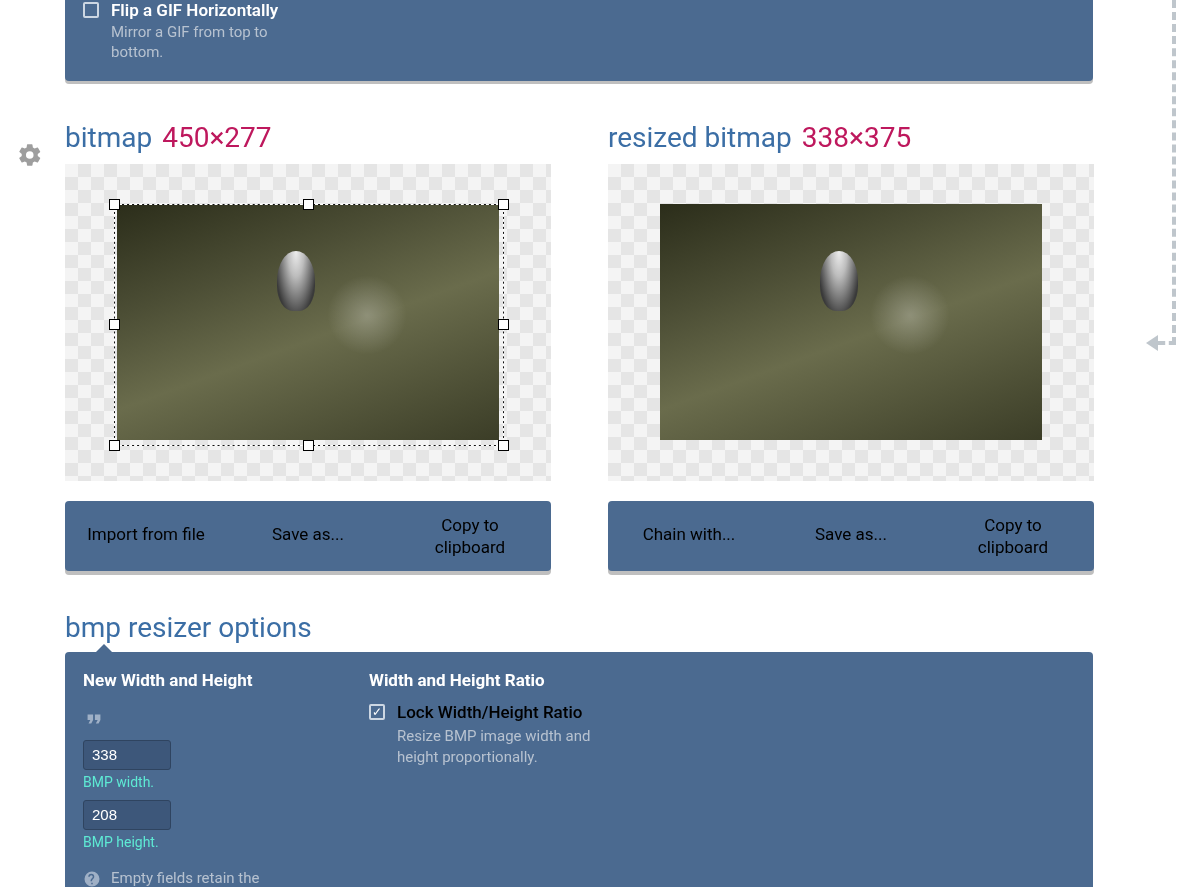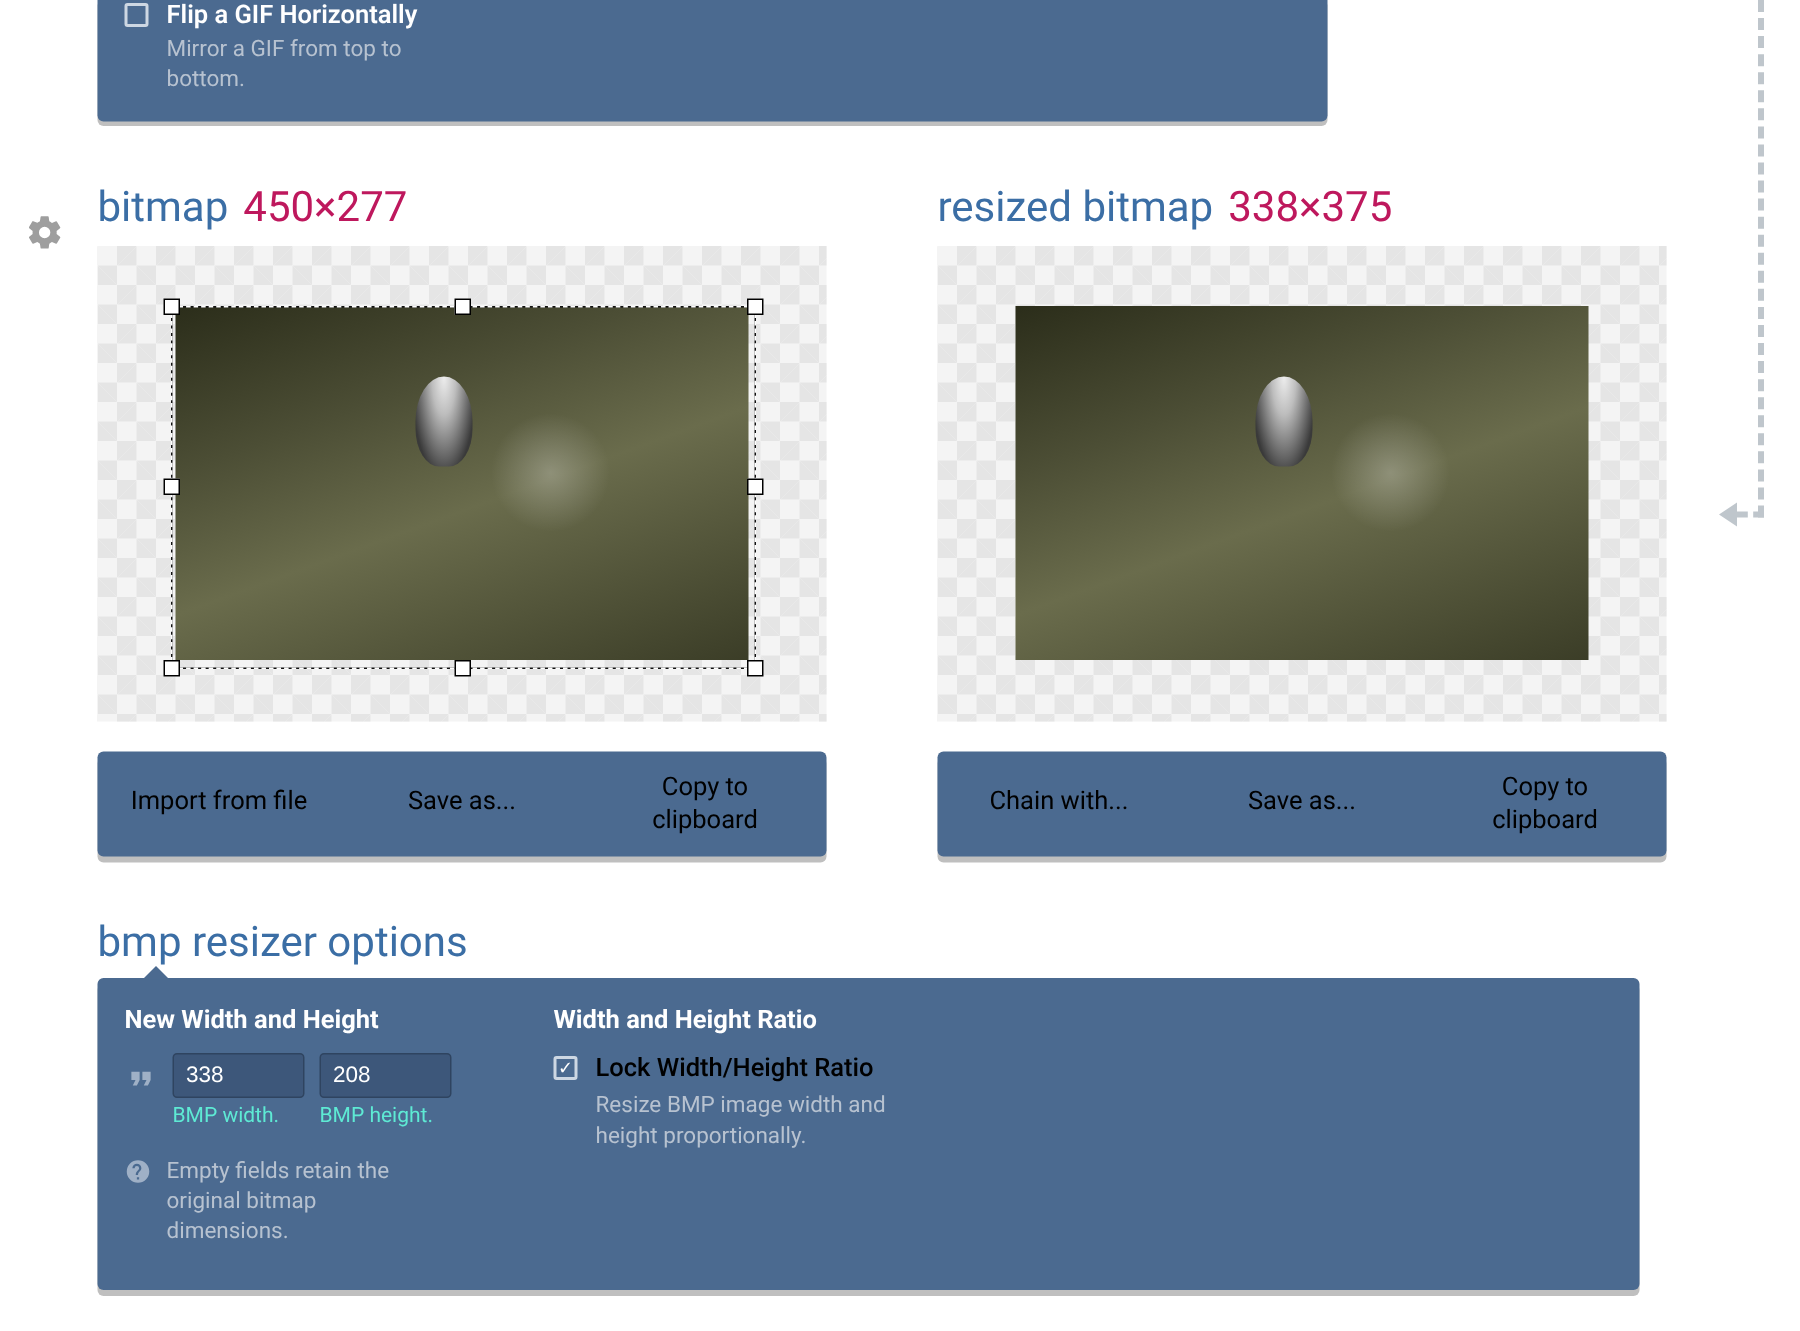--- a/index.html
+++ b/index.html
@@ -9,42 +9,42 @@
     width: 1200px;
     height: 887px;
     overflow: hidden;
     position: relative;
   }
   .container { padding: 0 0 0 15px; }
 
   
   .top-card {
     margin-left: 50px;
-    width: 820px;
+    width: 1028px;
     background: #4b6a90;
     border-radius: 0 0 4px 4px;
     box-shadow: 0 3px 0 rgba(0,0,0,0.25);
     padding: 0 18px 18px 18px;
     color: #fff;
     margin-bottom: 40px;
   }
   .flip-row { display: flex; align-items: flex-start; gap: 12px; }
   .checkbox-box {
     width: 16px; height: 16px; border: 2px solid #cdd7e3;
     border-radius: 2px; flex-shrink: 0; margin-top: 2px;
     display: flex; align-items: center; justify-content: center;
     font-size: 12px; color: #fff;
   }
   .flip-text .flip-title { font-size: 17px; font-weight: 600; color: #fff; }
   .flip-text .flip-desc { font-size: 15px; color: #b7c2d0; margin-top: 2px; line-height: 1.35; max-width: 160px; }
 
   
   .two-col {
     display: flex;
-    gap: 40px;
+    gap: 23px;
     padding-left: 0;
   }
   .col { width: 520px; }
   .col-left { margin-left: 50px; }
   .col-head {
     font-size: 28px;
     font-weight: 400;
     margin-bottom: 10px;
     display: flex;
     align-items: center;
@@ -160,21 +160,21 @@
     top:-8px; left:30px;
     width:0;height:0;
     border-left:9px solid transparent;
     border-right:9px solid transparent;
     border-bottom:9px solid #4b6a90;
   }
   .opt-cols { display:flex; gap: 56px; }
   .opt-col-a { width: 230px; }
   .opt-col-b { width: 280px; }
   .opt-title { font-weight: 700; font-size: 17px; margin-bottom: 12px; }
-  .input-row { display:flex; align-items:flex-start; gap:10px; }
+  .input-row { display:flex; align-items:flex-start; gap:10px;flex-direction:column; }
   .quote-icon { width:22px; height:22px; color:#9fb0c6; flex-shrink:0; margin-top:6px;}
   .help-icon { width:18px; height:18px; color:#9fb0c6; flex-shrink:0; margin-top:2px;}
   .num-input {
     width: 88px; height: 30px;
     background: #3d577a;
     border: 1px solid #2f4460;
     border-radius: 3px;
     color: #fff;
     font-size: 15px;
     padding: 0 8px;

